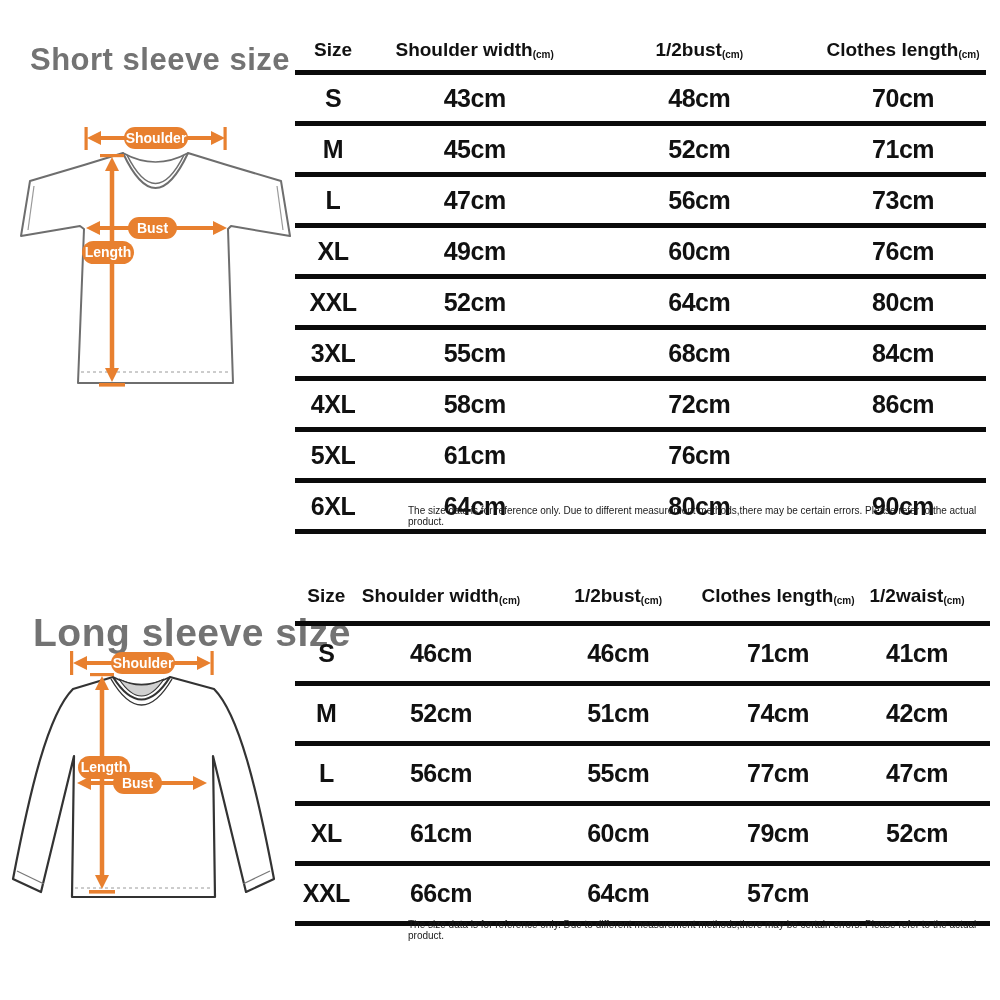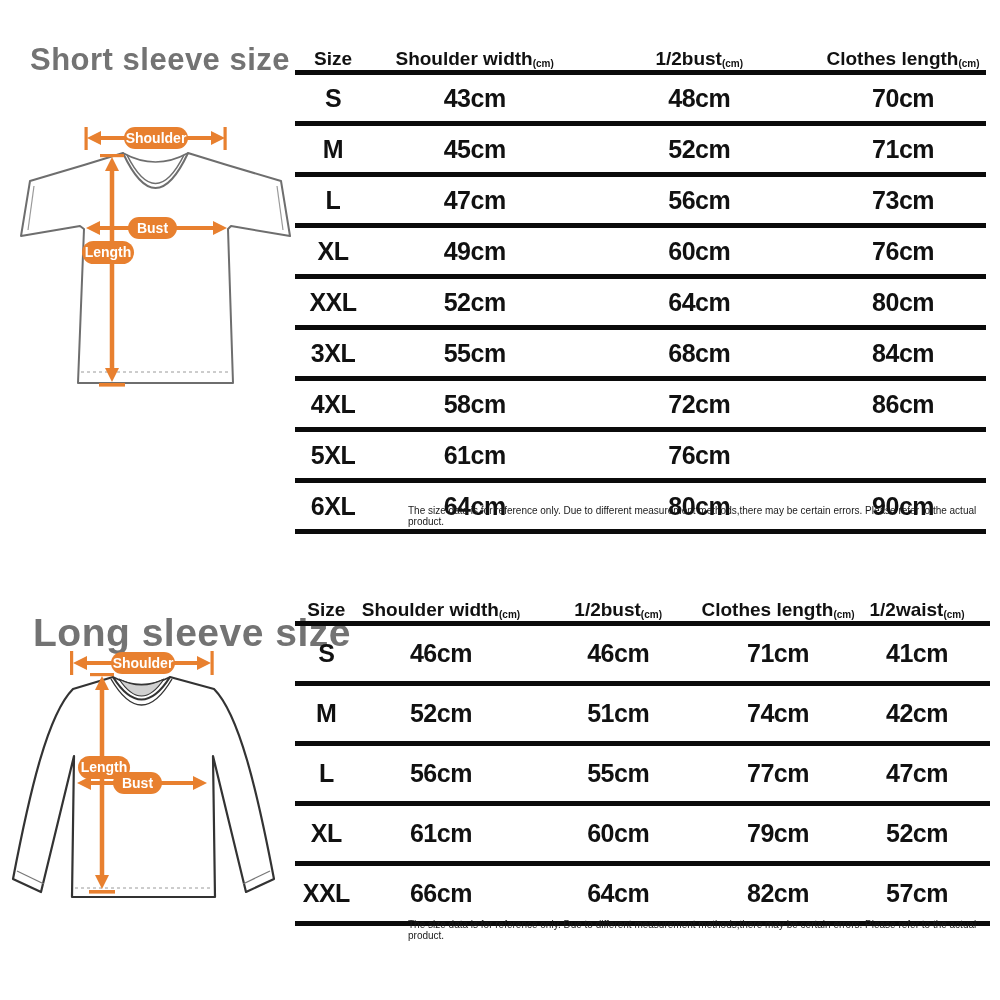--- a/index.html
+++ b/index.html
@@ -18,21 +18,21 @@
 
   .size-table{position:absolute;}
   .table1{left:295px;top:39px;width:691px;}
   .table2{left:295px;top:583px;width:695px;}
   .trow{display:grid;border-bottom:5px solid #0b0b0b;}
   .t1 .trow{grid-template-columns:11% 30% 35% 24%;height:46px;}
   .t1 .thead{height:31px;}
   .t2 .trow{grid-template-columns:9% 24% 27% 19% 21%;height:55px;}
   .t2 .thead{height:38px;}
   .tcell{display:flex;align-items:center;justify-content:center;}
-  .hcell{font-size:19px;font-weight:600;align-items:flex-end;padding-bottom:0;white-space:nowrap;}
+  .hcell{font-size:19px;font-weight:600;align-items:flex-end;padding-bottom:14px;white-space:nowrap;}
   .hcell .unit{font-size:10px;font-weight:600;padding-bottom:1px;}
   .size-cell,.val-cell{font-size:25px;font-weight:bold;letter-spacing:-0.5px;}
   .disclaimer{
     position:absolute;left:408px;width:580px;
     font-size:10px;color:#1a1a1a;
   }
   .disc1{top:505px;}
   .disc2{top:919px;}
   .pill-text{font-size:14px;fill:#ffffff;font-weight:600;text-anchor:middle;
     font-family:"Liberation Sans", sans-serif;}
@@ -253,17 +253,16 @@
       <div class="tcell size-cell">XL</div>
       <div class="tcell val-cell">61cm</div>
       <div class="tcell val-cell">60cm</div>
       <div class="tcell val-cell">79cm</div>
       <div class="tcell val-cell">52cm</div>
     </div>
     <div class="trow">
       <div class="tcell size-cell">XXL</div>
       <div class="tcell val-cell">66cm</div>
       <div class="tcell val-cell">64cm</div>
-      <div class="tcell val-cell">82cm</div>
       <div class="tcell val-cell">57cm</div>
     </div>
   </div>
 <div class="disclaimer disc2">The size data is for reference only. Due to different measurement methods,there may be certain errors. Please refer to the actual product.</div>
 
 </body></html>

